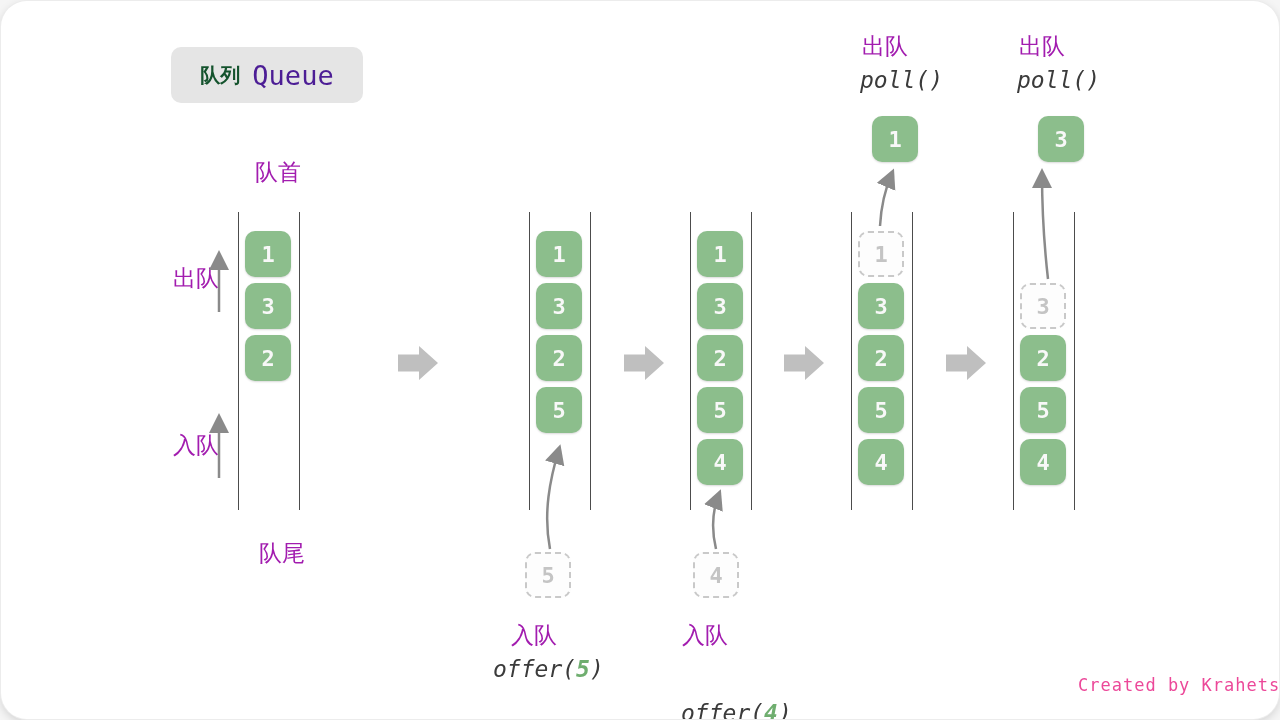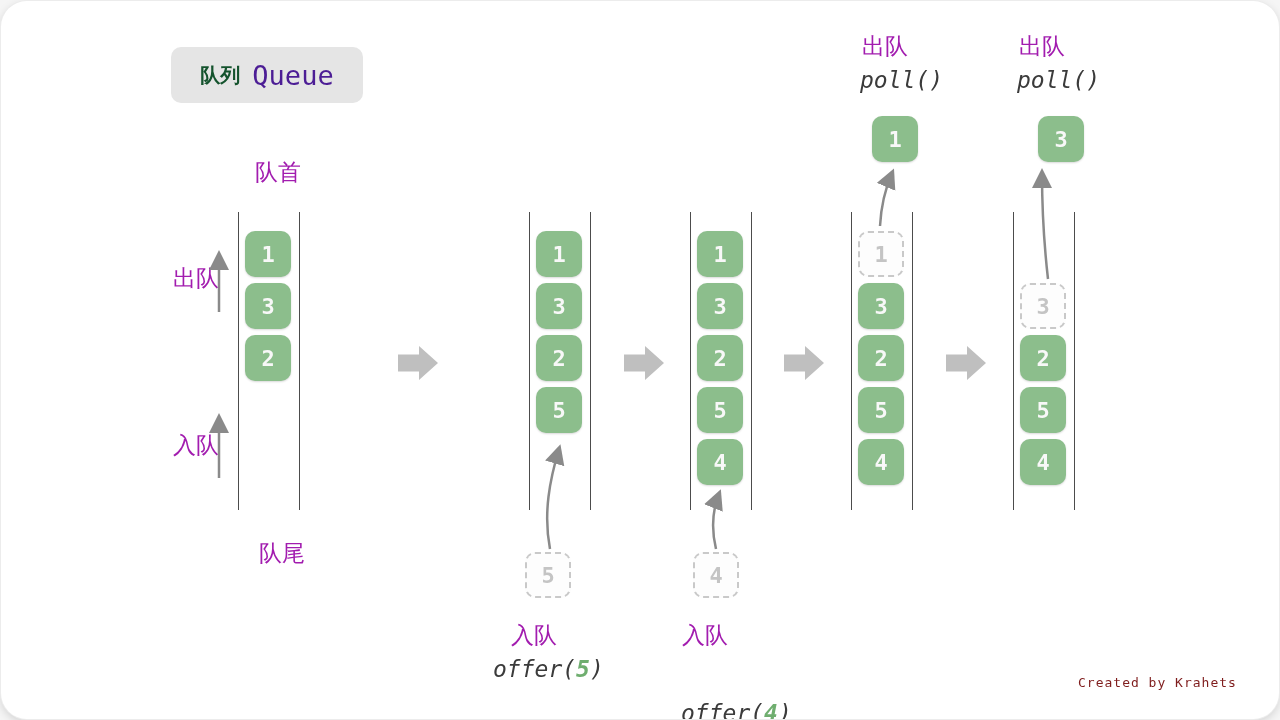--- a/index.html
+++ b/index.html
@@ -53,21 +53,21 @@
     position:absolute; width:46px; height:46px; border-radius:10px;
     background:#fdfdfd; border:2px dashed #c9c9c9; color:#c4c4c4;
     font-family:"DejaVu Sans Mono", monospace; font-weight:bold; font-size:22px;
     display:flex; align-items:center; justify-content:center;
   }
   .block-arrow { position:absolute; width:40px; height:34px; }
   .overlay { position:absolute; left:0; top:0; width:1280px; height:720px; pointer-events:none; }
 
   .credit {
     position:absolute; left:1077px; top:674px;
-    font-family:"DejaVu Sans Mono", monospace; font-size:13px; color:#7f1d1d;
+    font-family:"DejaVu Sans Mono", monospace; font-size:17px; color:#ec4899;
     letter-spacing:1px; white-space:nowrap;
   }
 </style>
 </head>
 <body>
 
 <div class="canvas">
 
   <div class="badge">
     <span class="zh">队列</span>

